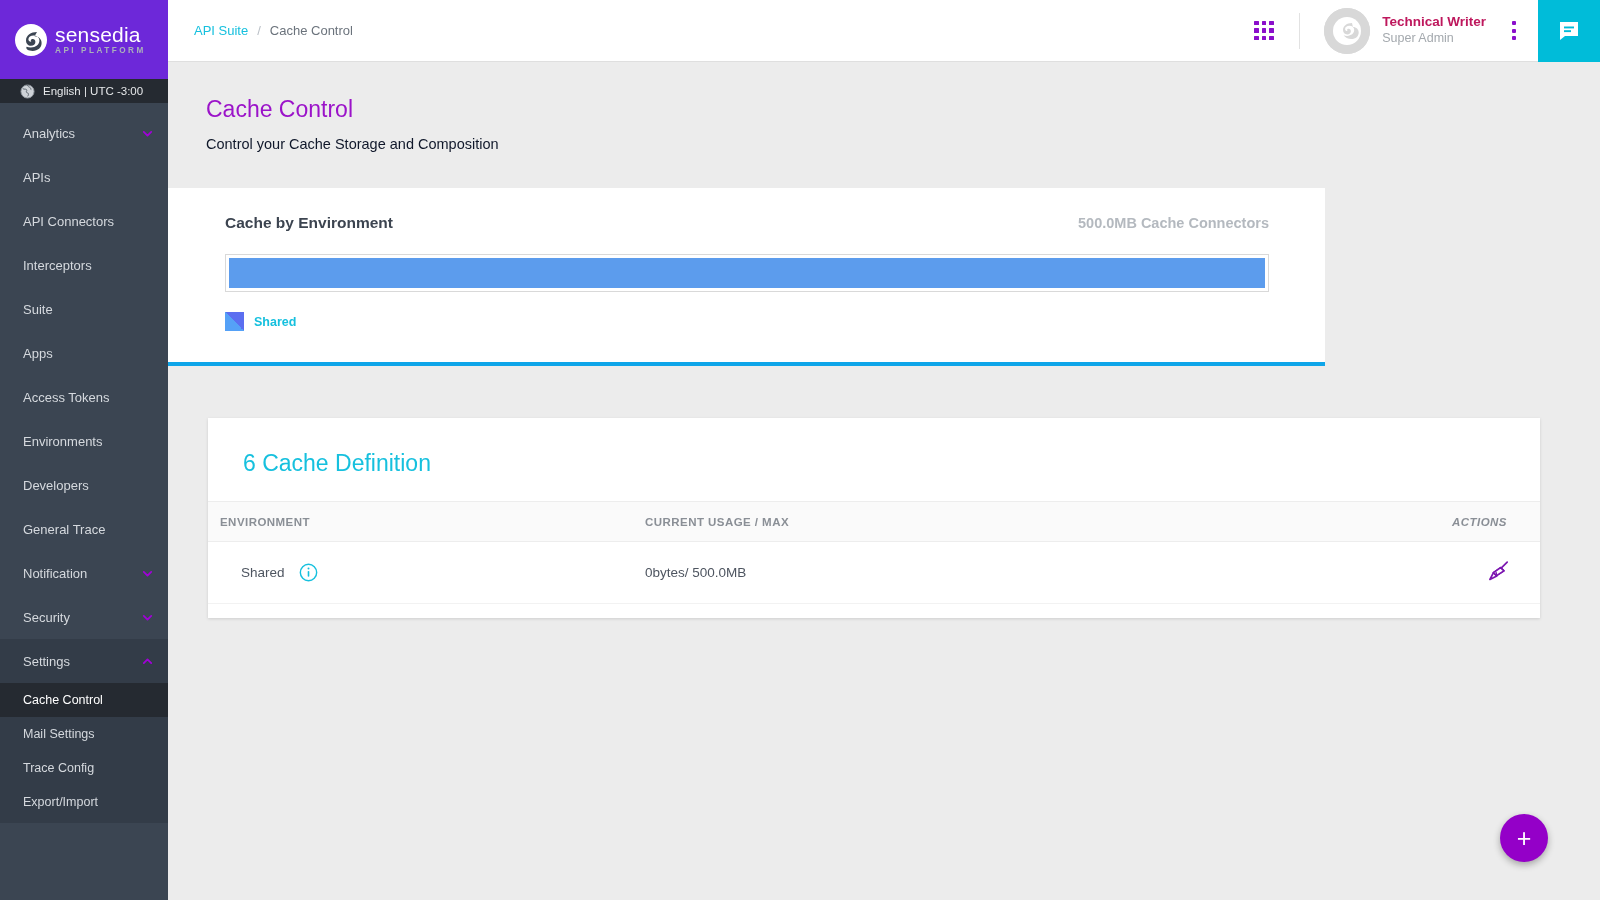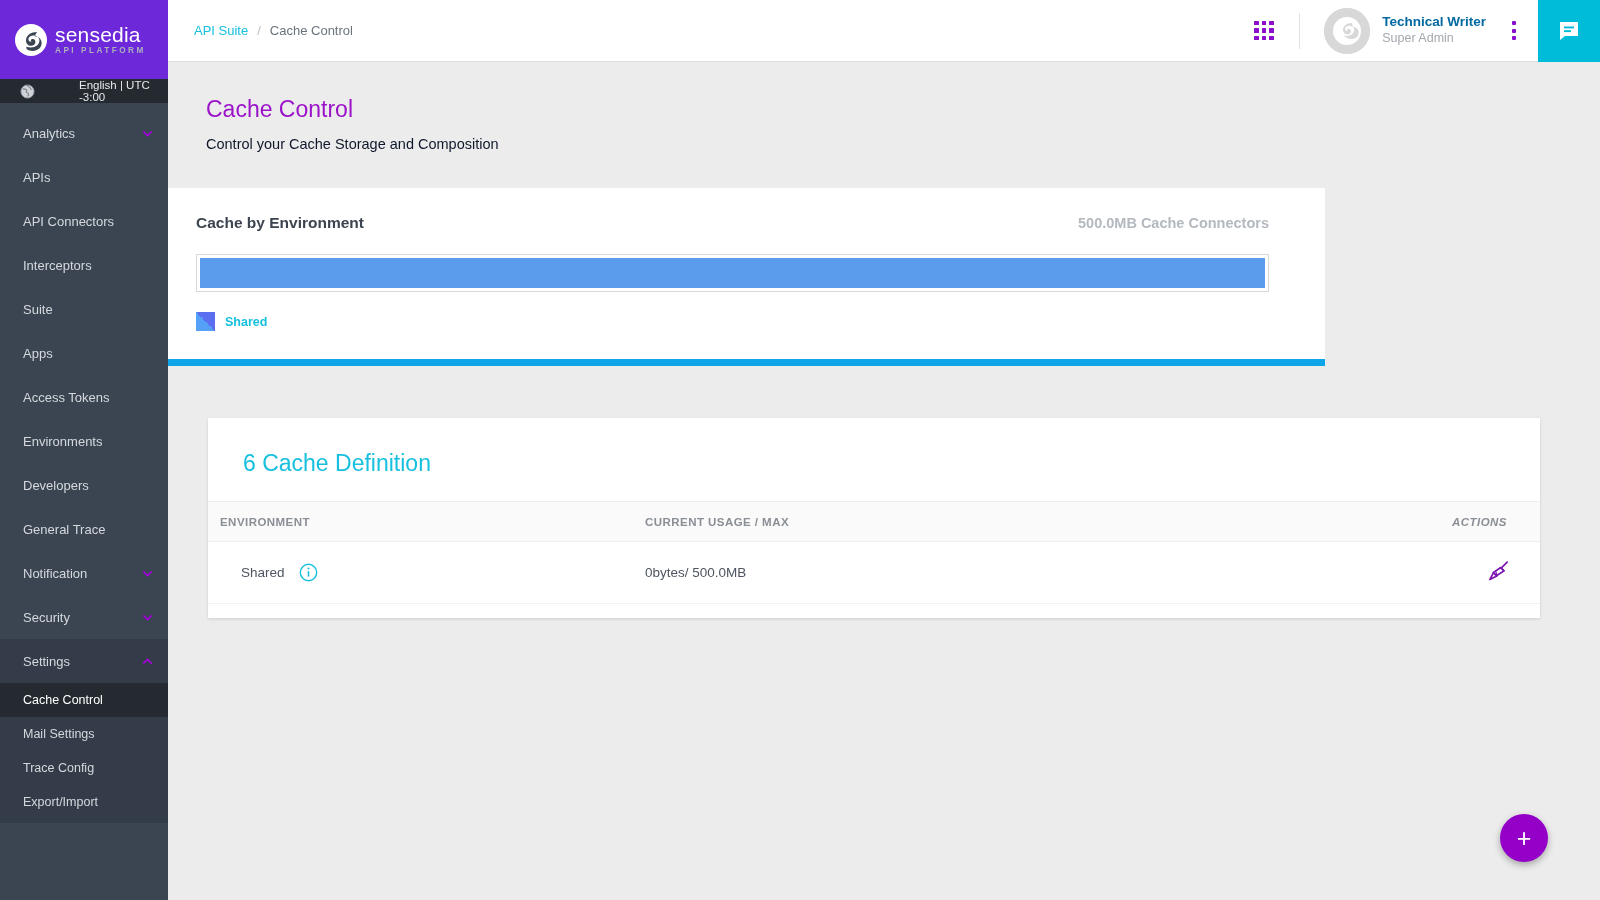--- a/index.html
+++ b/index.html
@@ -30,21 +30,21 @@
     font-size: 21px; color: #ffffff; letter-spacing: .2px;
     font-weight: 400;
   }
   #brand-sub {
     display: block;
     font-size: 8.2px; color: #aab1ba; letter-spacing: 2.5px;
     font-weight: 700; margin-top: 2px;
   }
   #locale-bar {
     height: 24px; background: #252a31;
-    display: flex; align-items: center; padding-left: 20px; gap: 36px;
+    display: flex; align-items: center; padding-left: 20px;
   }
   #locale-icon { width: 15px; height: 15px; flex: 0 0 15px; margin-right: 8px; }
   #locale-text { font-size: 11.5px; color: #e6e8ea; }
 
   #nav { flex: 1 1 auto; padding-top: 8px; }
   .nav-item {
     height: 44px;
     display: flex; align-items: center;
     padding: 0 14px 0 23px;
     font-size: 13px; color: #d5d9de;
@@ -85,21 +85,21 @@
     cursor: pointer;
   }
   #apps-grid-icon i { background: #8a0ecb; display: block; border-radius: .5px; }
   #hdr-divider { width: 1px; height: 36px; background: #e2e2e2; margin-right: 24px; }
   #avatar {
     width: 46px; height: 46px; border-radius: 50%;
     background: #d8d8d8; flex: 0 0 46px;
     display: flex; align-items: center; justify-content: center;
   }
   #user-meta { margin-left: 12px; line-height: 1.25; }
-  #user-name { font-size: 13.5px; font-weight: 700; color: #0369a1; display: block; }
+  #user-name { font-size: 13.5px; font-weight: 700; color: #be185d; display: block; }
   #user-role { font-size: 12.5px; color: #a4a9ae; display: block; }
   #kebab {
     margin: 0 22px 0 26px; width: 4px;
     display: flex; flex-direction: column; gap: 3.5px; cursor: pointer;
   }
   #kebab i { width: 4px; height: 4px; background: #8a0ecb; border-radius: 1px; display: block; }
   #chat-btn {
     width: 62px; height: 62px; background: #00bcd9;
     display: flex; align-items: center; justify-content: center;
     cursor: pointer;
@@ -113,22 +113,22 @@
     padding: 34px 0 0 38px;
   }
   #page-title { font-size: 23px; color: #9b13c9; font-weight: 400; }
   #page-subtitle { font-size: 14.5px; color: #0f172a; margin-top: 13px; }
 
   
   #env-panel {
     position: absolute; left: 168px; top: 188px;
     width: 1157px; height: 178px;
     background: #ffffff;
-    border-bottom: 7px solid #0ea5e9;
-    padding: 26px 56px 0 28px;
+    border-bottom: 4px solid #0ea5e9;
+    padding: 26px 56px 0 57px;
   }
   #env-head { display: flex; align-items: baseline; }
   #env-title { font-size: 15.5px; font-weight: 700; color: #3c4450; }
   #env-provisioned { margin-left: auto; font-size: 14.5px; font-weight: 700; color: #b4b9bf; }
   #env-bar-outer {
     margin-top: 22px; height: 38px;
     border: 1px solid #d9d9d9; background: #fff;
     padding: 3px;
   }
   #env-bar-fill { height: 100%; width: 100%; background: #5c9ced; }

